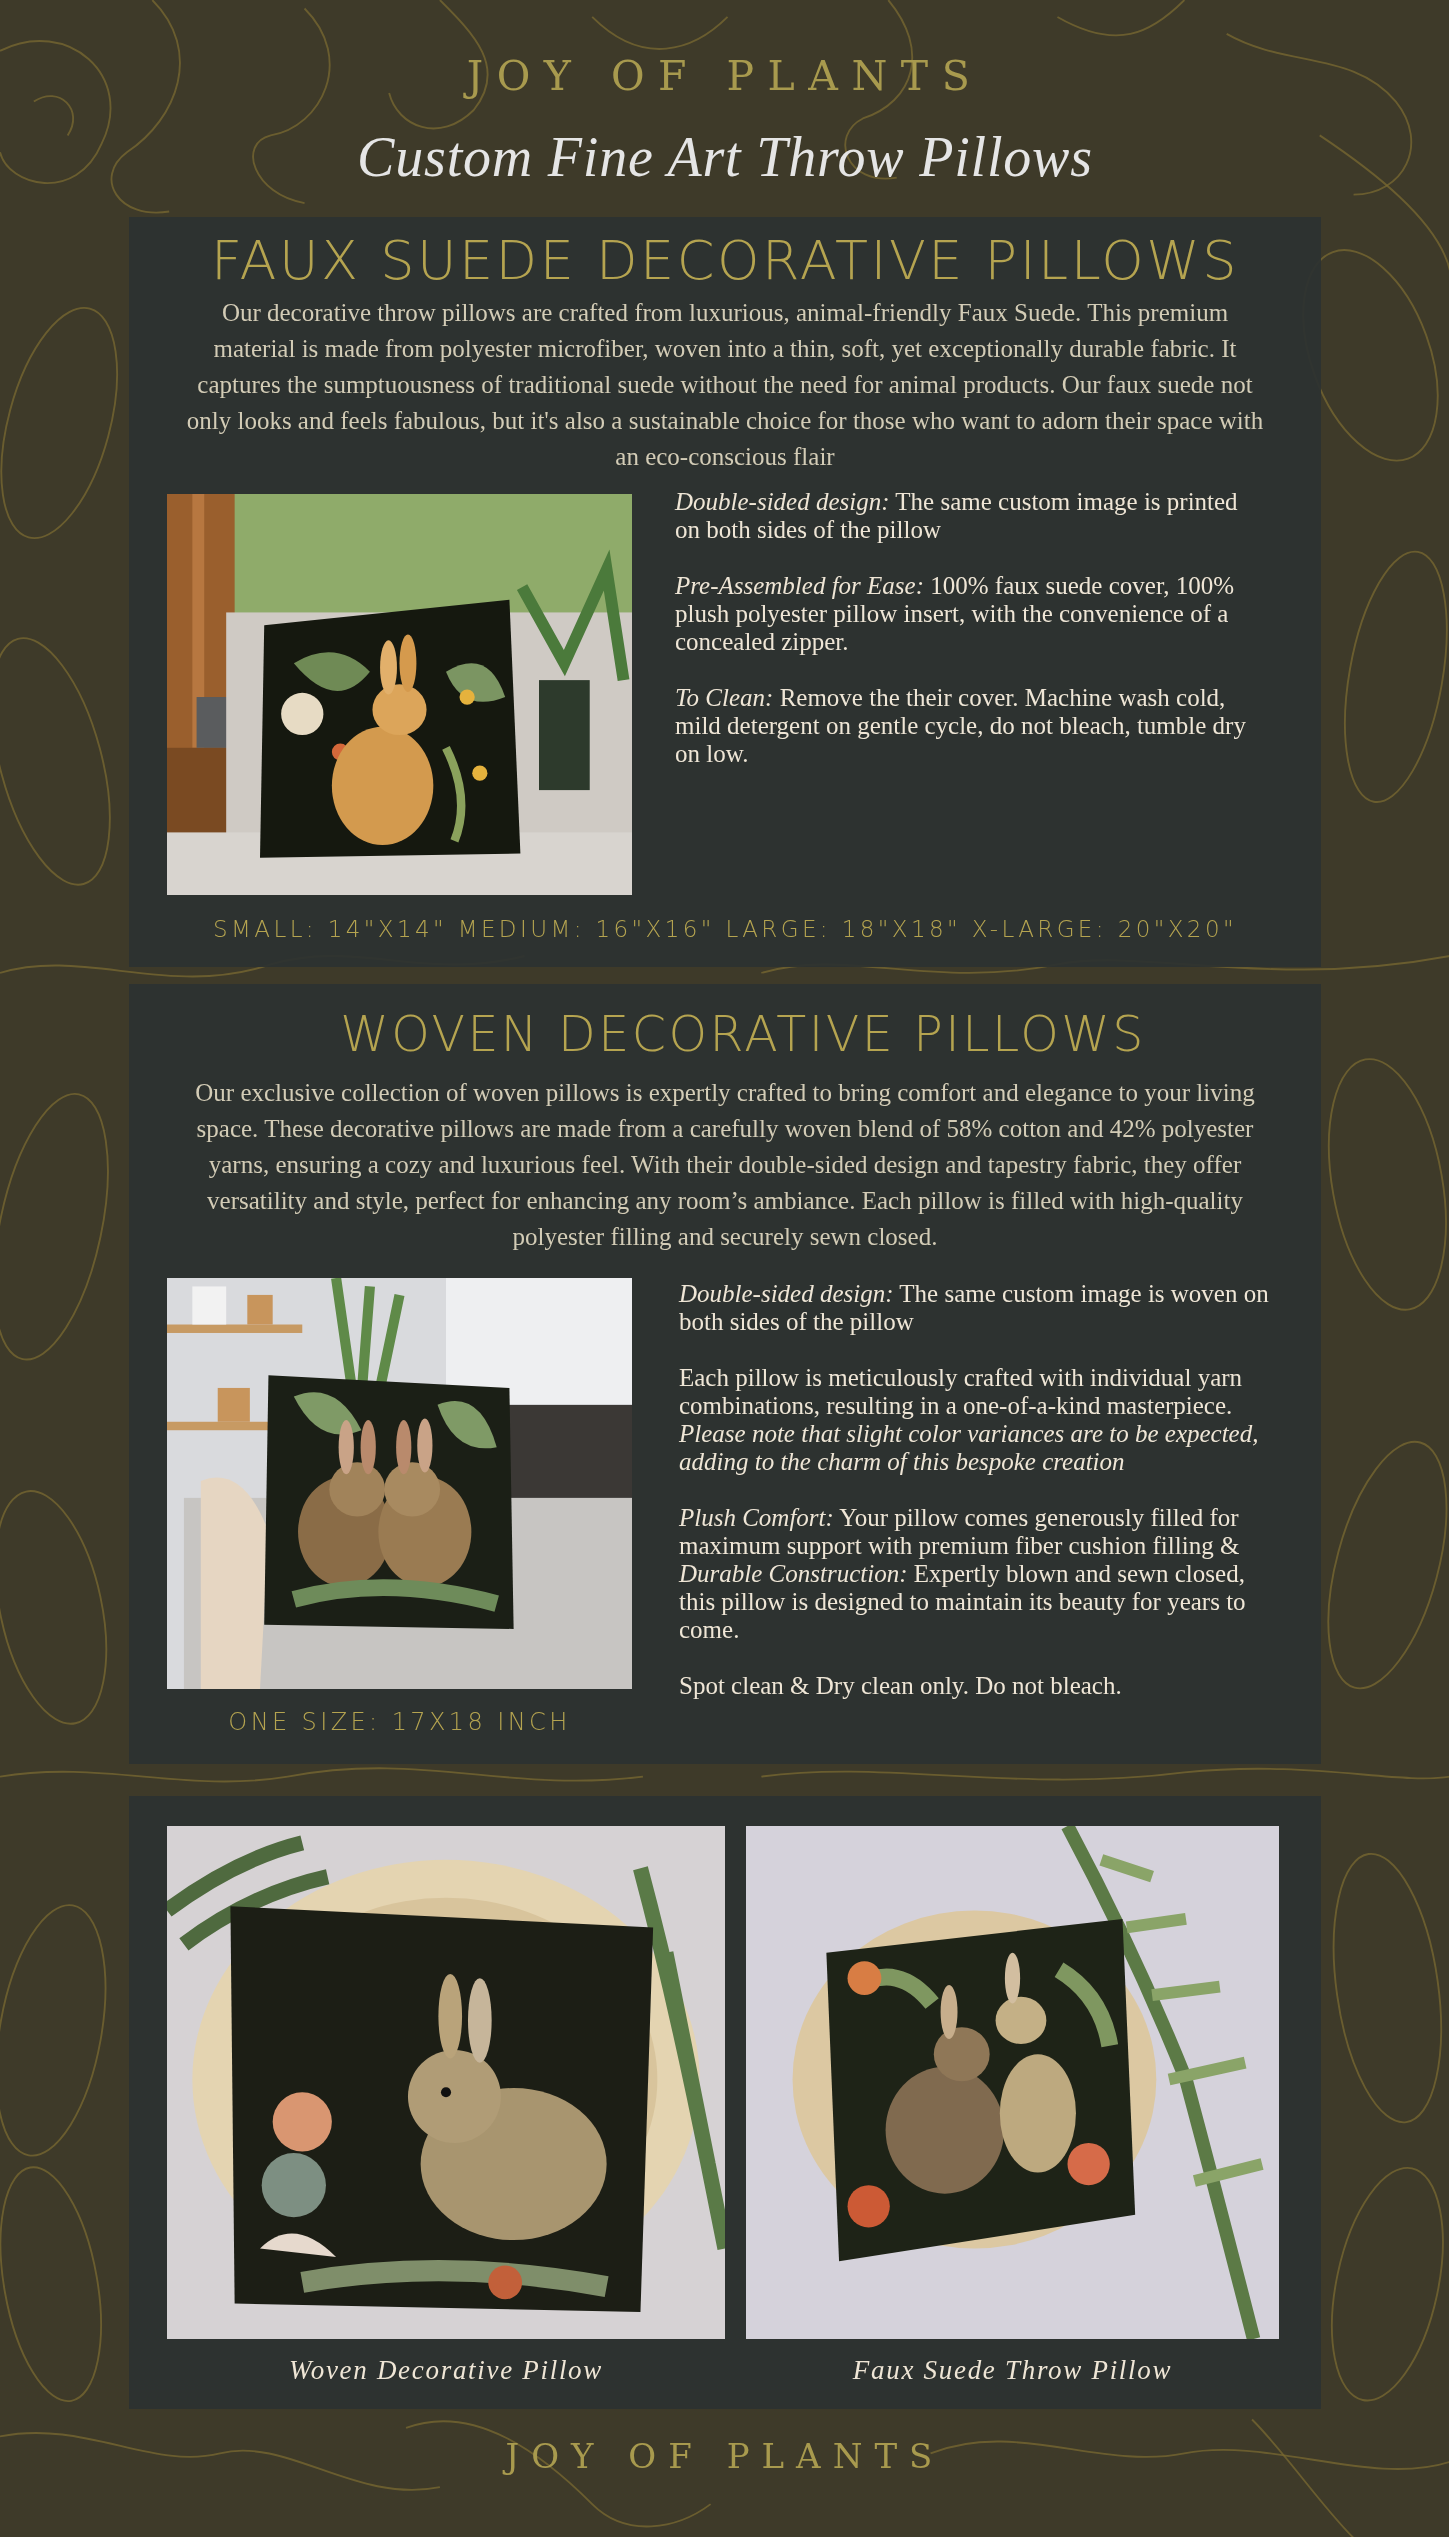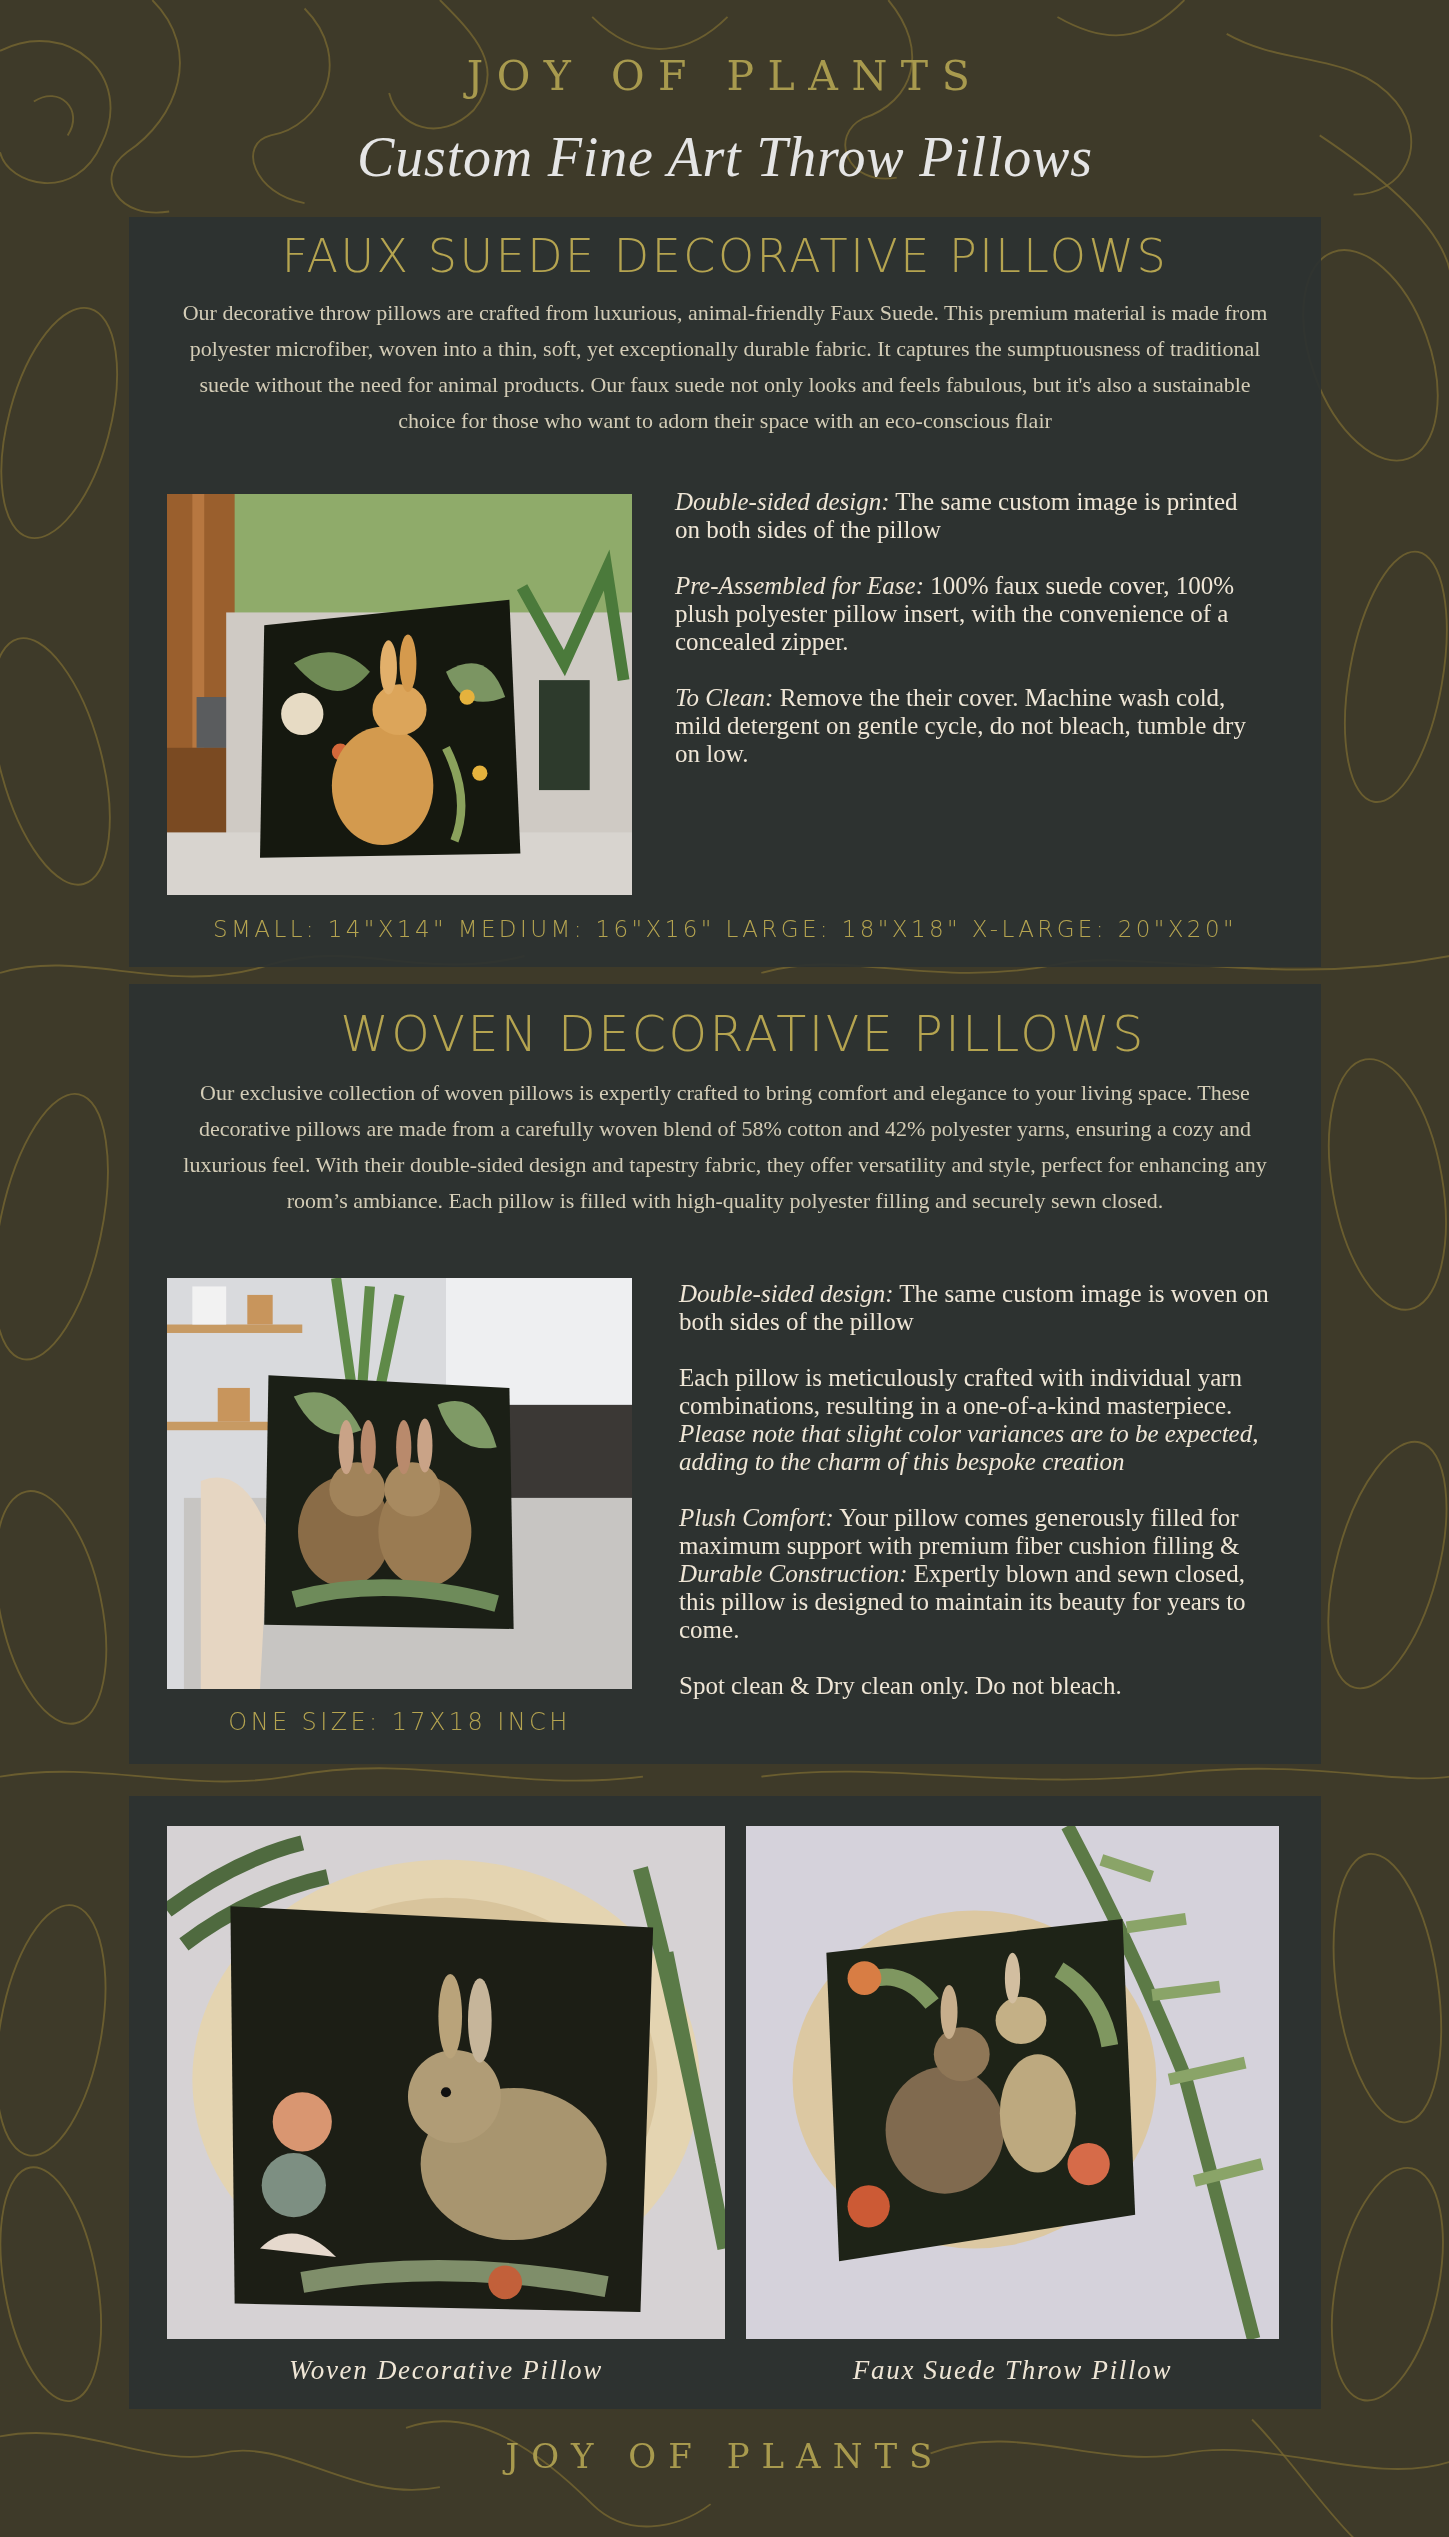--- a/index.html
+++ b/index.html
@@ -34,21 +34,21 @@
   .panel-2 { top: 984px; height: 780px; }
   .panel-3 { top: 1796px; height: 613px; }
 
   .section-title {
     position: absolute; left: 0; width: 100%;
     text-align: center; font-family: "DejaVu Sans", sans-serif; font-weight: 300;
     color: #b5a450; letter-spacing: 2.5px;
   }
   .intro {
     position: absolute; left: 51px; width: 1090px;
-    text-align: center; color: #d3ccb6; font-size: 22px; line-height: 36px;
+    text-align: center; color: #d3ccb6; font-size: 25px; line-height: 36px;
     font-family: "Liberation Serif", serif;
   }
   .photo {
     position: absolute; overflow: hidden;
     background: #c9c4bd;
   }
   .features {
     position: absolute; color: #efe6d6; font-size: 25px; line-height: 28px;
     font-family: "Liberation Serif", serif;
   }
@@ -103,21 +103,21 @@
   <path d="M0 2880 C100 2860 180 2920 260 2900 C340 2880 420 2960 520 2940"></path>
   <path d="M480 2870 C560 2840 640 2900 700 2960 C740 3000 800 2990 840 2960"></path>
   <path d="M1100 2900 C1200 2860 1300 2920 1400 2900 C1500 2880 1620 2940 1714 2910"></path>
   <path d="M1480 2860 C1520 2900 1560 2960 1600 3000"></path>
 </svg>
 
 <div class="brand-top">JOY OF PLANTS</div>
 <div class="script-title">Custom Fine Art Throw Pillows</div>
 
 <section class="panel panel-1">
-  <h2 class="section-title" style="top:12px;font-size:46px;">FAUX SUEDE DECORATIVE PILLOWS</h2>
+  <h2 class="section-title" style="top:12px;font-size:54px;">FAUX SUEDE DECORATIVE PILLOWS</h2>
   <p class="intro" style="top:78px;">Our decorative throw pillows are crafted from luxurious, animal-friendly Faux Suede. This premium material is made from polyester microfiber, woven into a thin, soft, yet exceptionally durable fabric. It captures the sumptuousness of traditional suede without the need for animal products. Our faux suede not only looks and feels fabulous, but it's also a sustainable choice for those who want to adorn their space with an eco-conscious flair</p>
 
   <div class="photo" style="left:38px;top:277px;width:465px;height:401px;">
     <svg class="pic" viewBox="0 0 550 474" preserveAspectRatio="none">
       <rect width="550" height="474" fill="#6f8a4e"></rect>
       <rect x="0" y="0" width="550" height="180" fill="#8fab6a"></rect>
       <rect x="0" y="0" width="80" height="474" fill="#9a5f2d"></rect>
       <rect x="30" y="0" width="14" height="300" fill="#b77740"></rect>
       <rect x="0" y="300" width="120" height="174" fill="#7a4a22"></rect>
       <rect x="35" y="240" width="60" height="60" fill="#5a5c5e"></rect>

